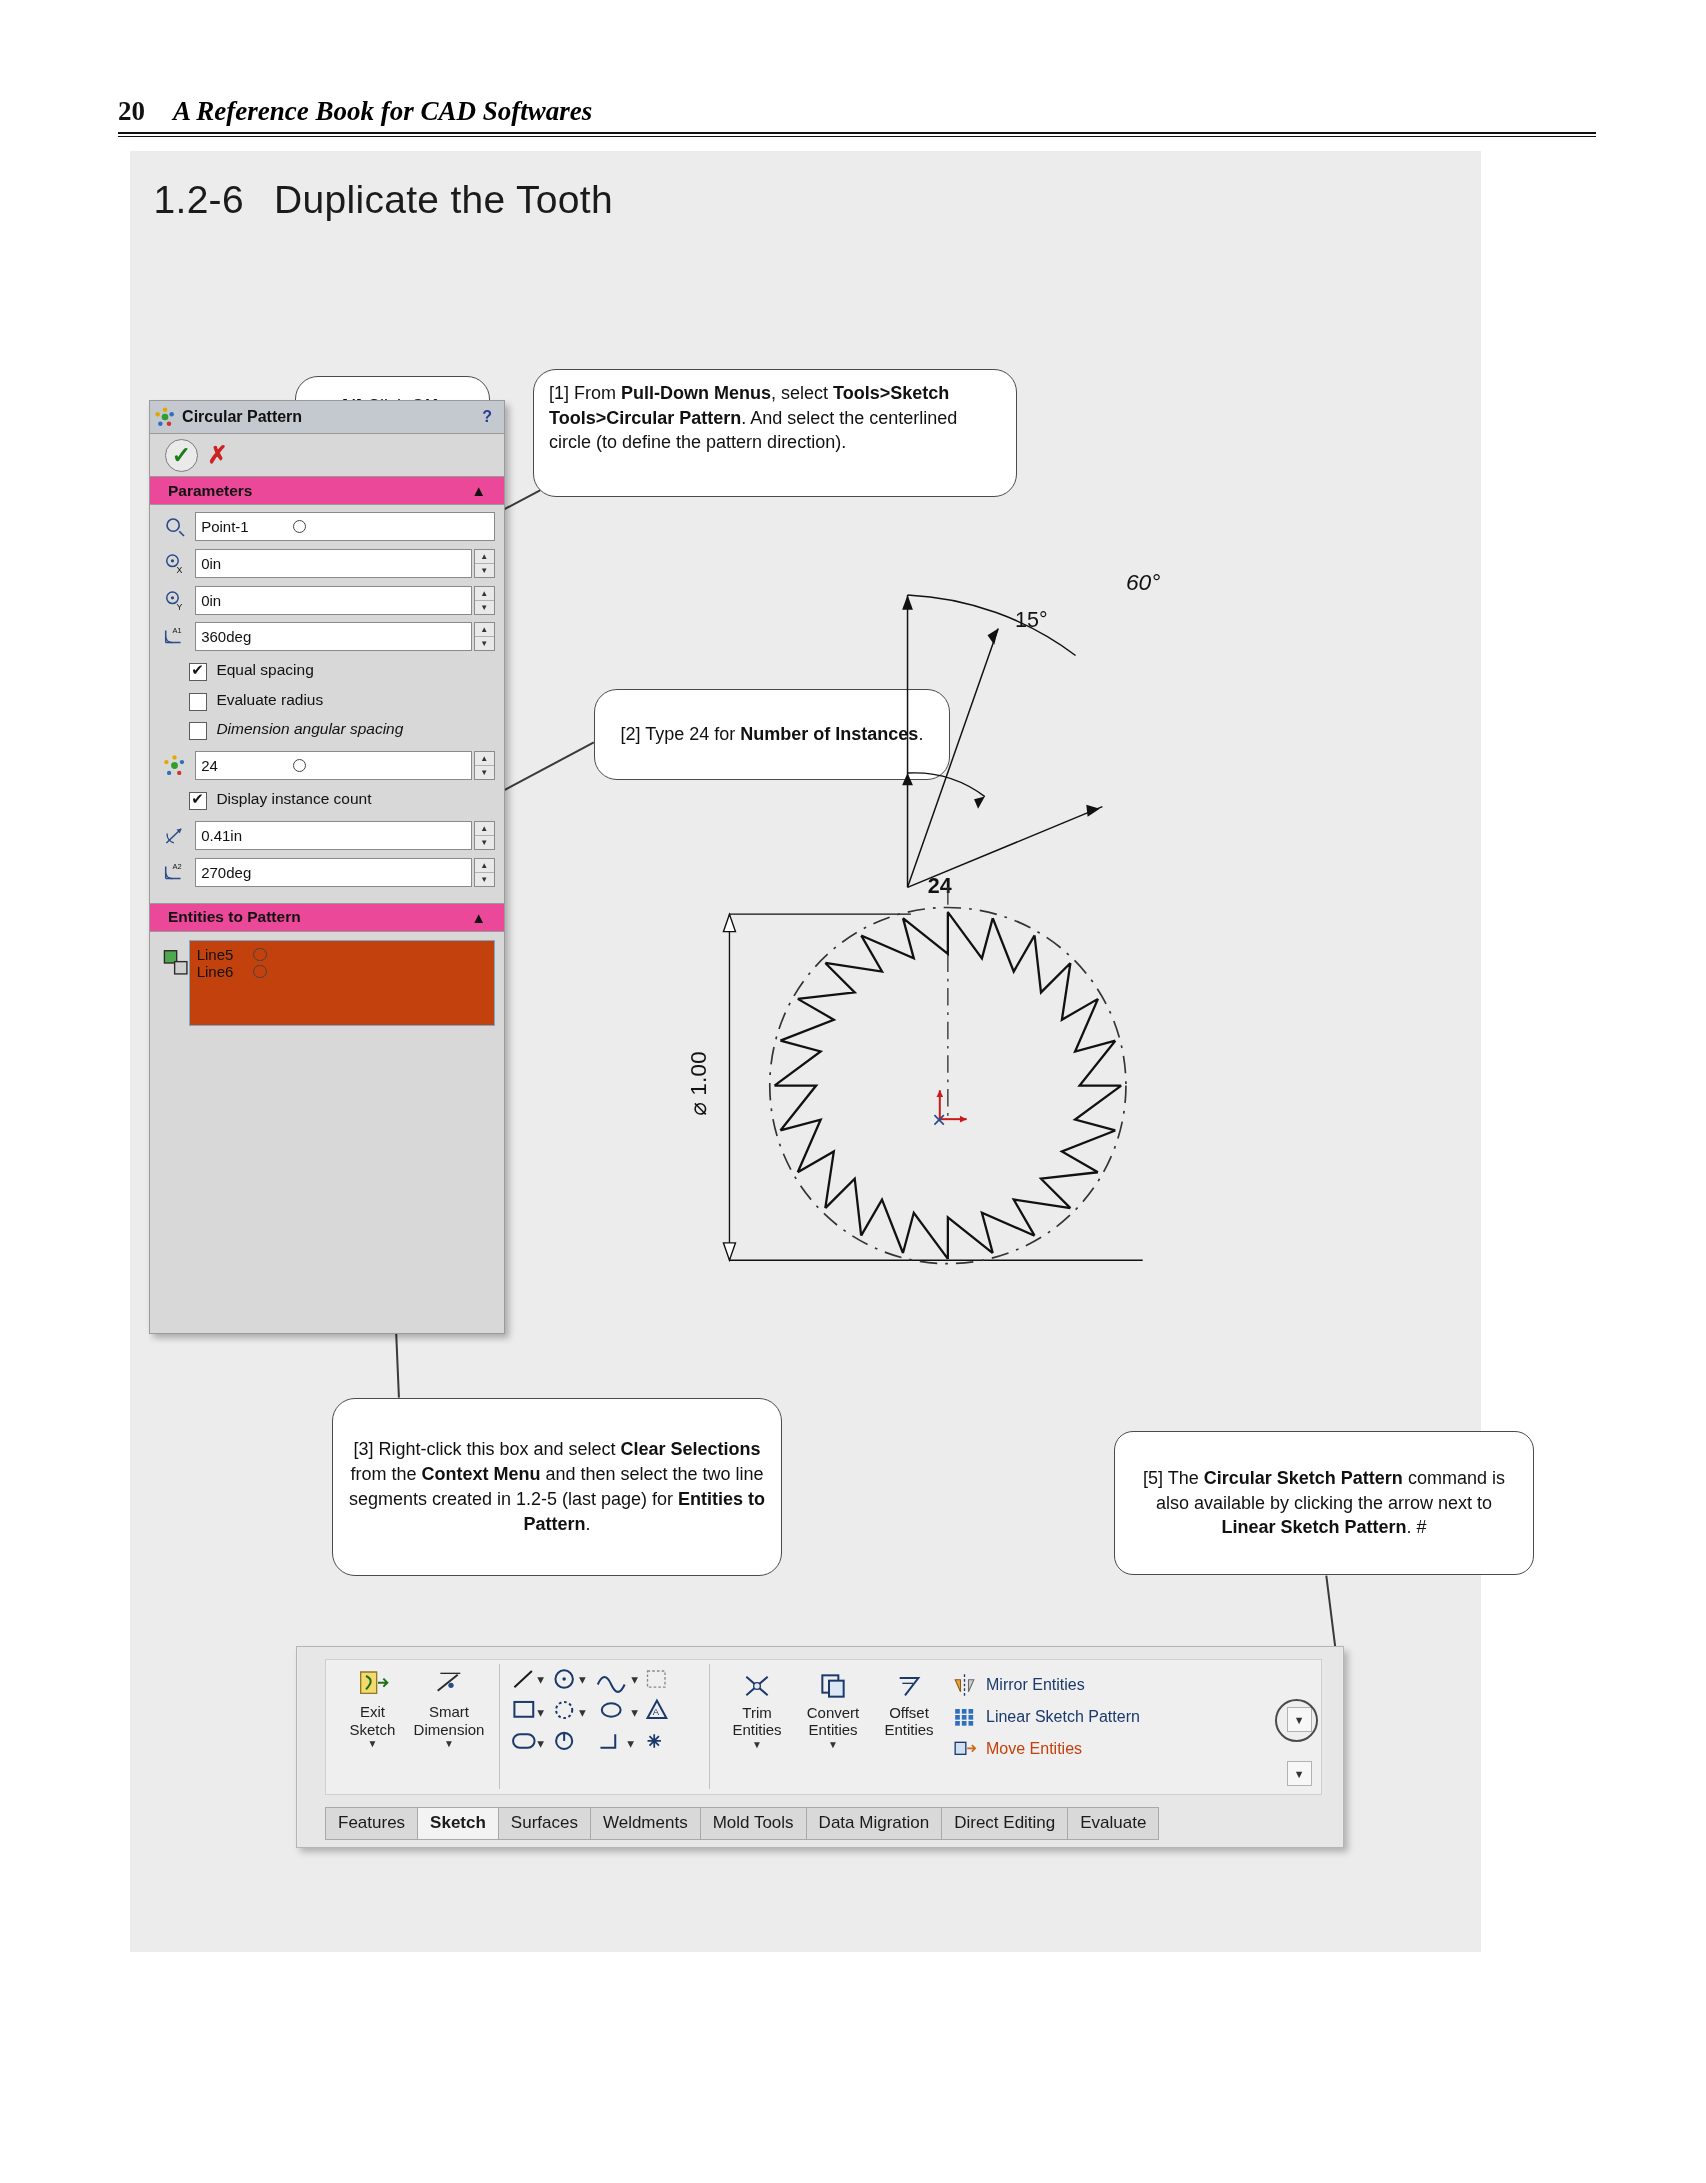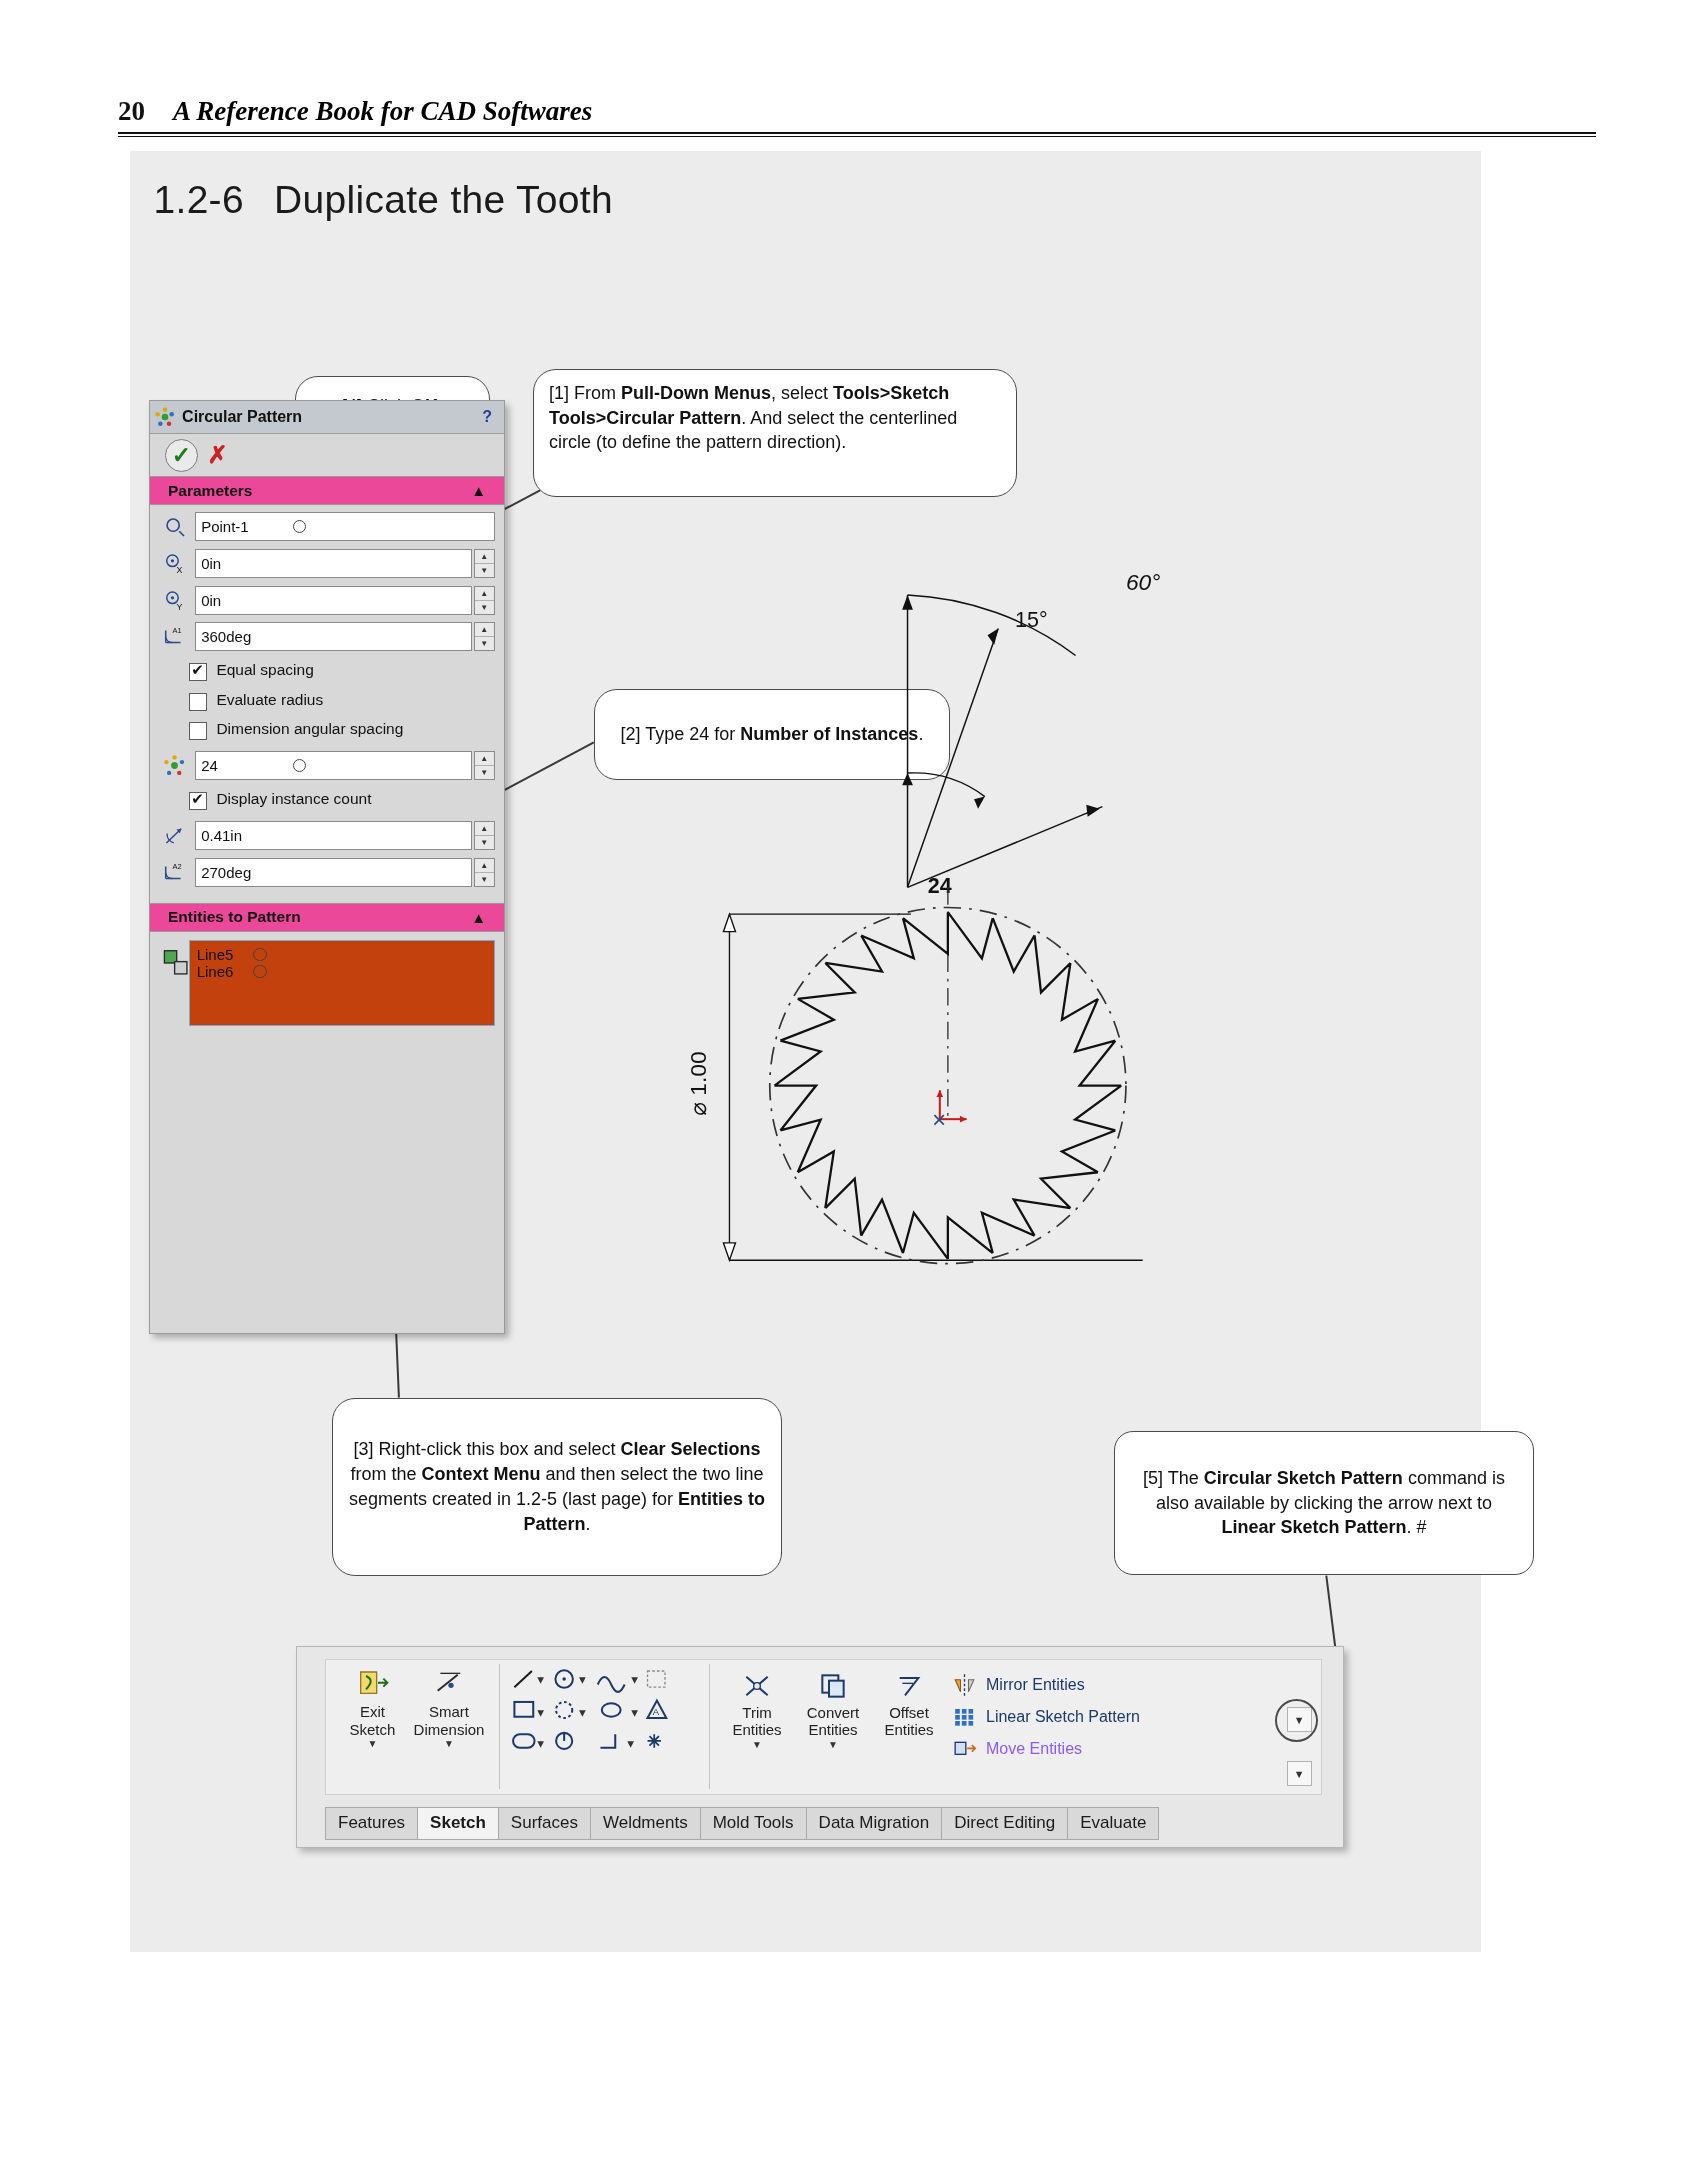--- a/index.html
+++ b/index.html
@@ -313,21 +313,21 @@
   <div class="check-row">
     <span class="cb checked"></span>
     <span>Equal spacing</span>
   </div>
   <div class="check-row">
     <span class="cb"></span>
     <span>Evaluate radius</span>
   </div>
   <div class="check-row">
     <span class="cb"></span>
-    <span style="max-width:195px; display:inline-block; line-height:1.2;">Dimension angular spacing</span>
+    <span style="max-width:195px; display:inline-block; line-height:1.2;font-style:italic;">Dimension angular spacing</span>
   </div>
 
   <div class="field-row" style="margin-top:10.8px;">
     <div class="field-icon">
       <svg width="23" height="23" viewBox="0 0 34 34">
         <circle cx="17" cy="17" r="5" fill="#2f9e2f"></circle>
         <circle cx="17" cy="5" r="3.2" fill="#e0a800"></circle>
         <circle cx="28" cy="12" r="3.2" fill="#2f6fbf"></circle>
         <circle cx="24" cy="28" r="3.2" fill="#cc3333"></circle>
         <circle cx="9" cy="28" r="3.2" fill="#2f6fbf"></circle>
@@ -568,21 +568,21 @@
               <rect x="26" y="24" width="7" height="7"></rect>
           </g>
         </svg>
         <span class="lbl" style="margin-left:8px; font-size:16px; color:#1b3a6b;">Linear Sketch Pattern</span>
       </div>
       <div style="display:flex; align-items:center; height:32px;">
         <svg width="27" height="24" viewBox="0 0 40 36">
           <rect x="6" y="8" width="16" height="18" fill="#cfe0f2" stroke="#1b3a6b" stroke-width="2"></rect>
           <path d="M24 17 L36 17 M31 12 l5 5 l-5 5" stroke="#cc6a1b" stroke-width="2.6" fill="none"></path>
         </svg>
-        <span class="lbl" style="margin-left:8px; font-size:16px; color:#8b5cf6;">Move Entities</span>
+        <span class="lbl" style="margin-left:8px; font-size:16px; color:#c2410c;">Move Entities</span>
       </div>
     </div>
 
     <div style="position:absolute; right:9.4px; top:47px; width:23px; height:23px;
                 border:0.7px solid #b2b2b2; background:#f7f7f7; display:flex;
                 align-items:center; justify-content:center; font-size:10.8px; color:#333;">▼</div>
     <div style="position:absolute; right:2.7px; top:39px; width:39px; height:39px;
                 border:2px solid #4b4b4b; border-radius:50%;"></div>
     <div style="position:absolute; right:9.4px; top:101px; width:23px; height:23px;
                 border:0.7px solid #b2b2b2; background:#f7f7f7; display:flex;

